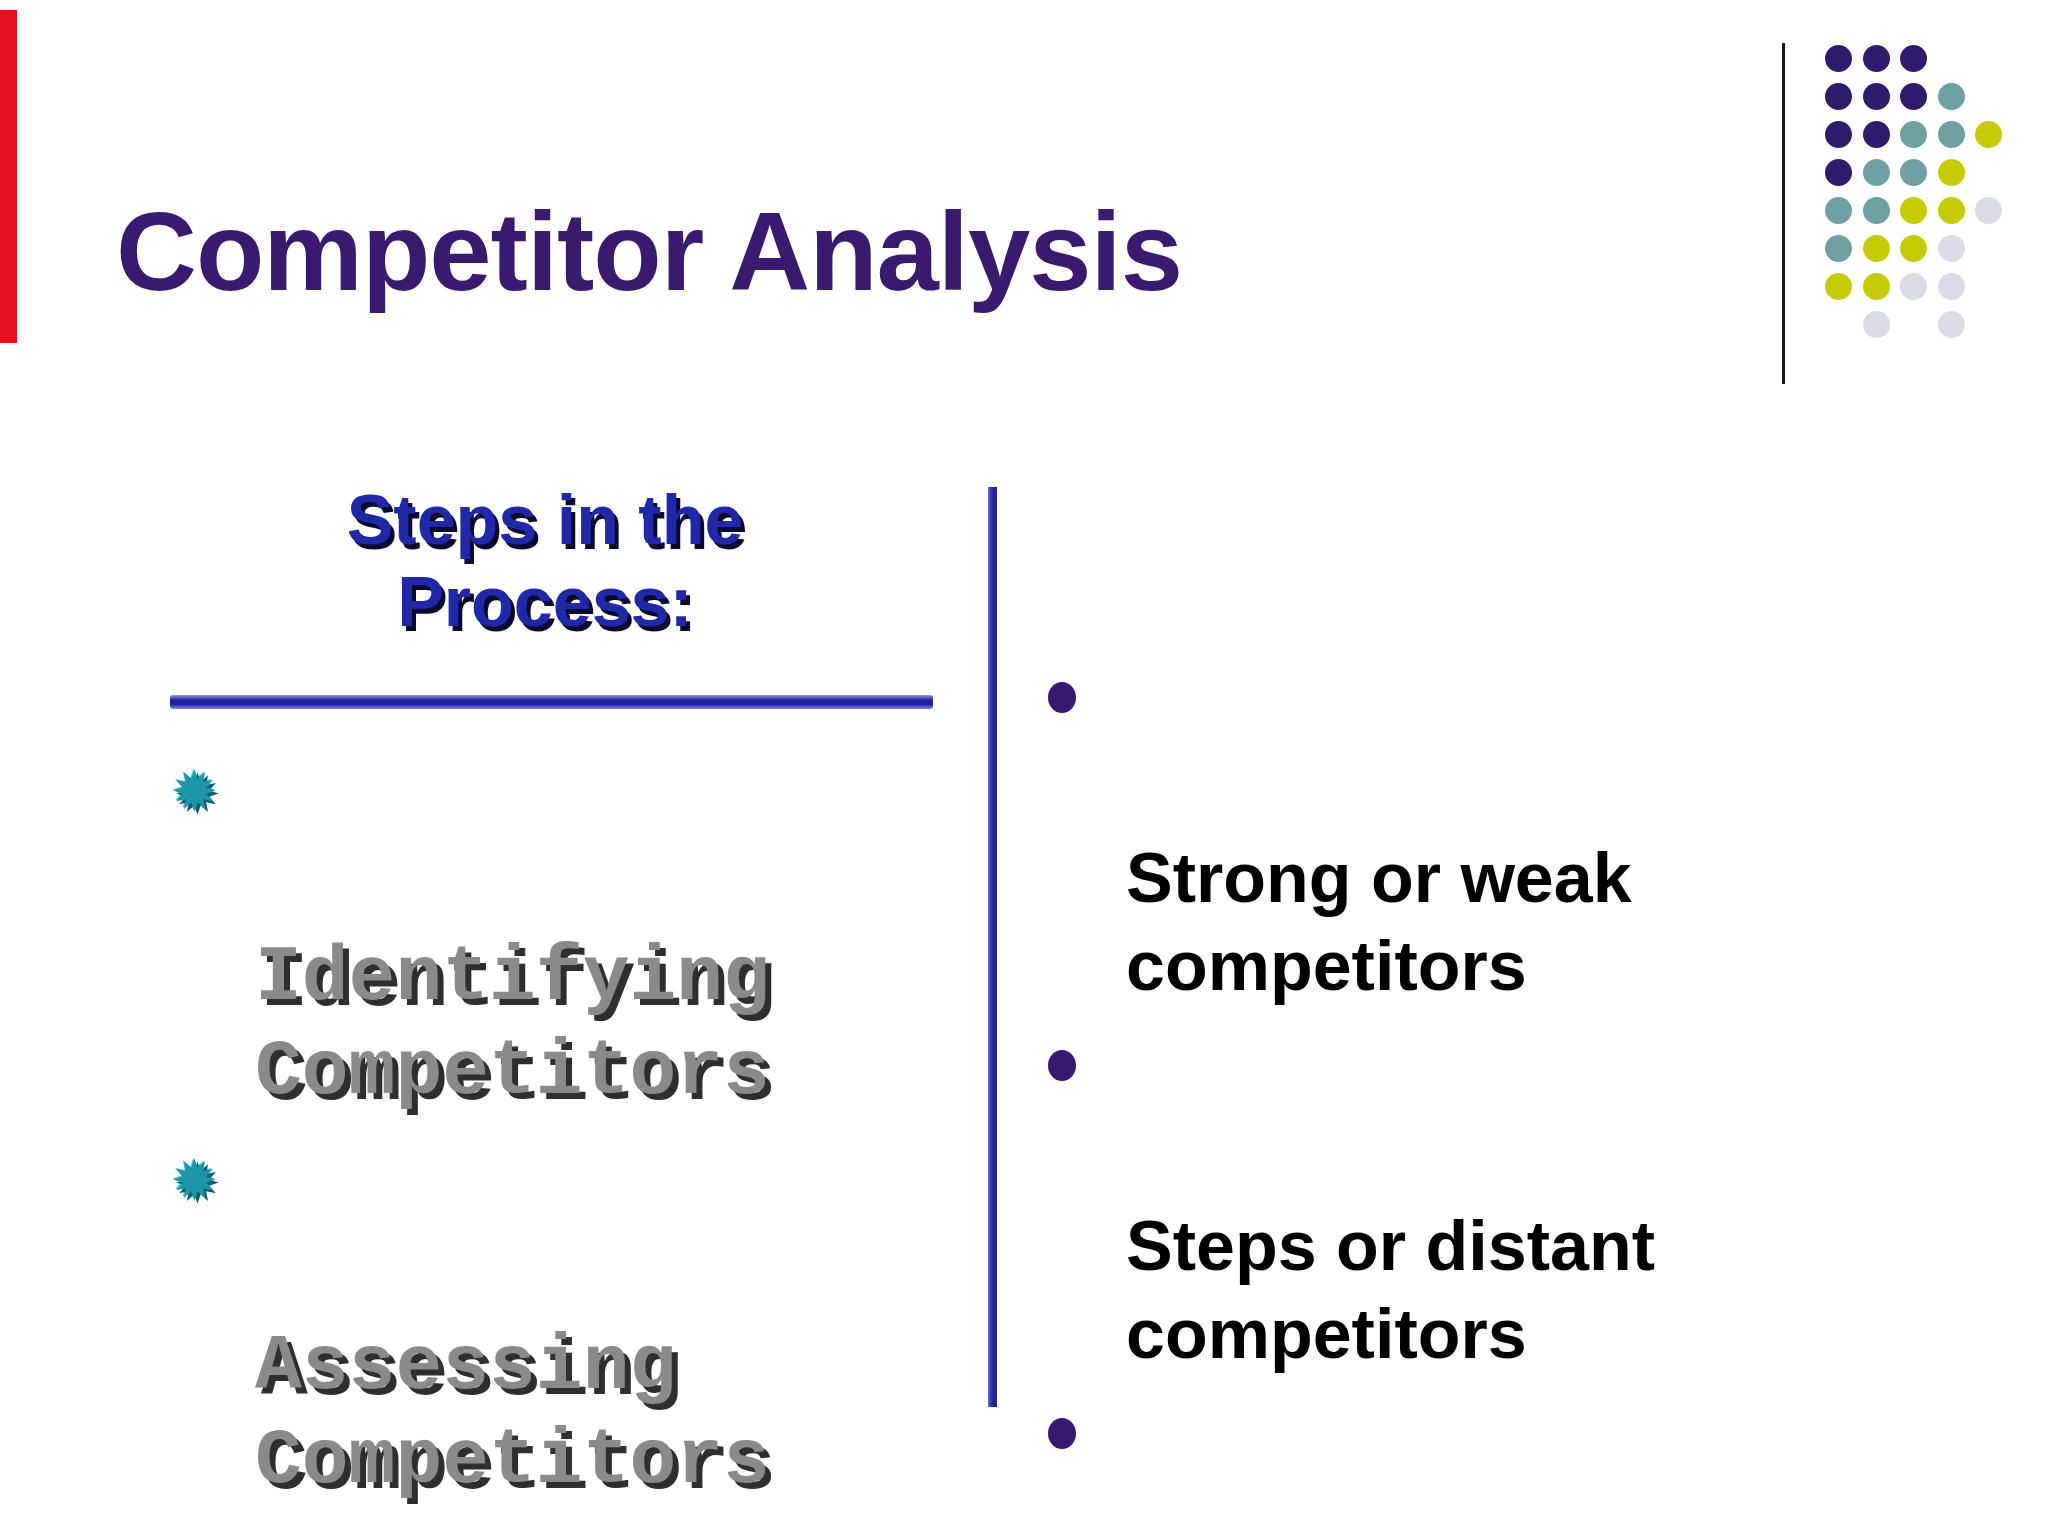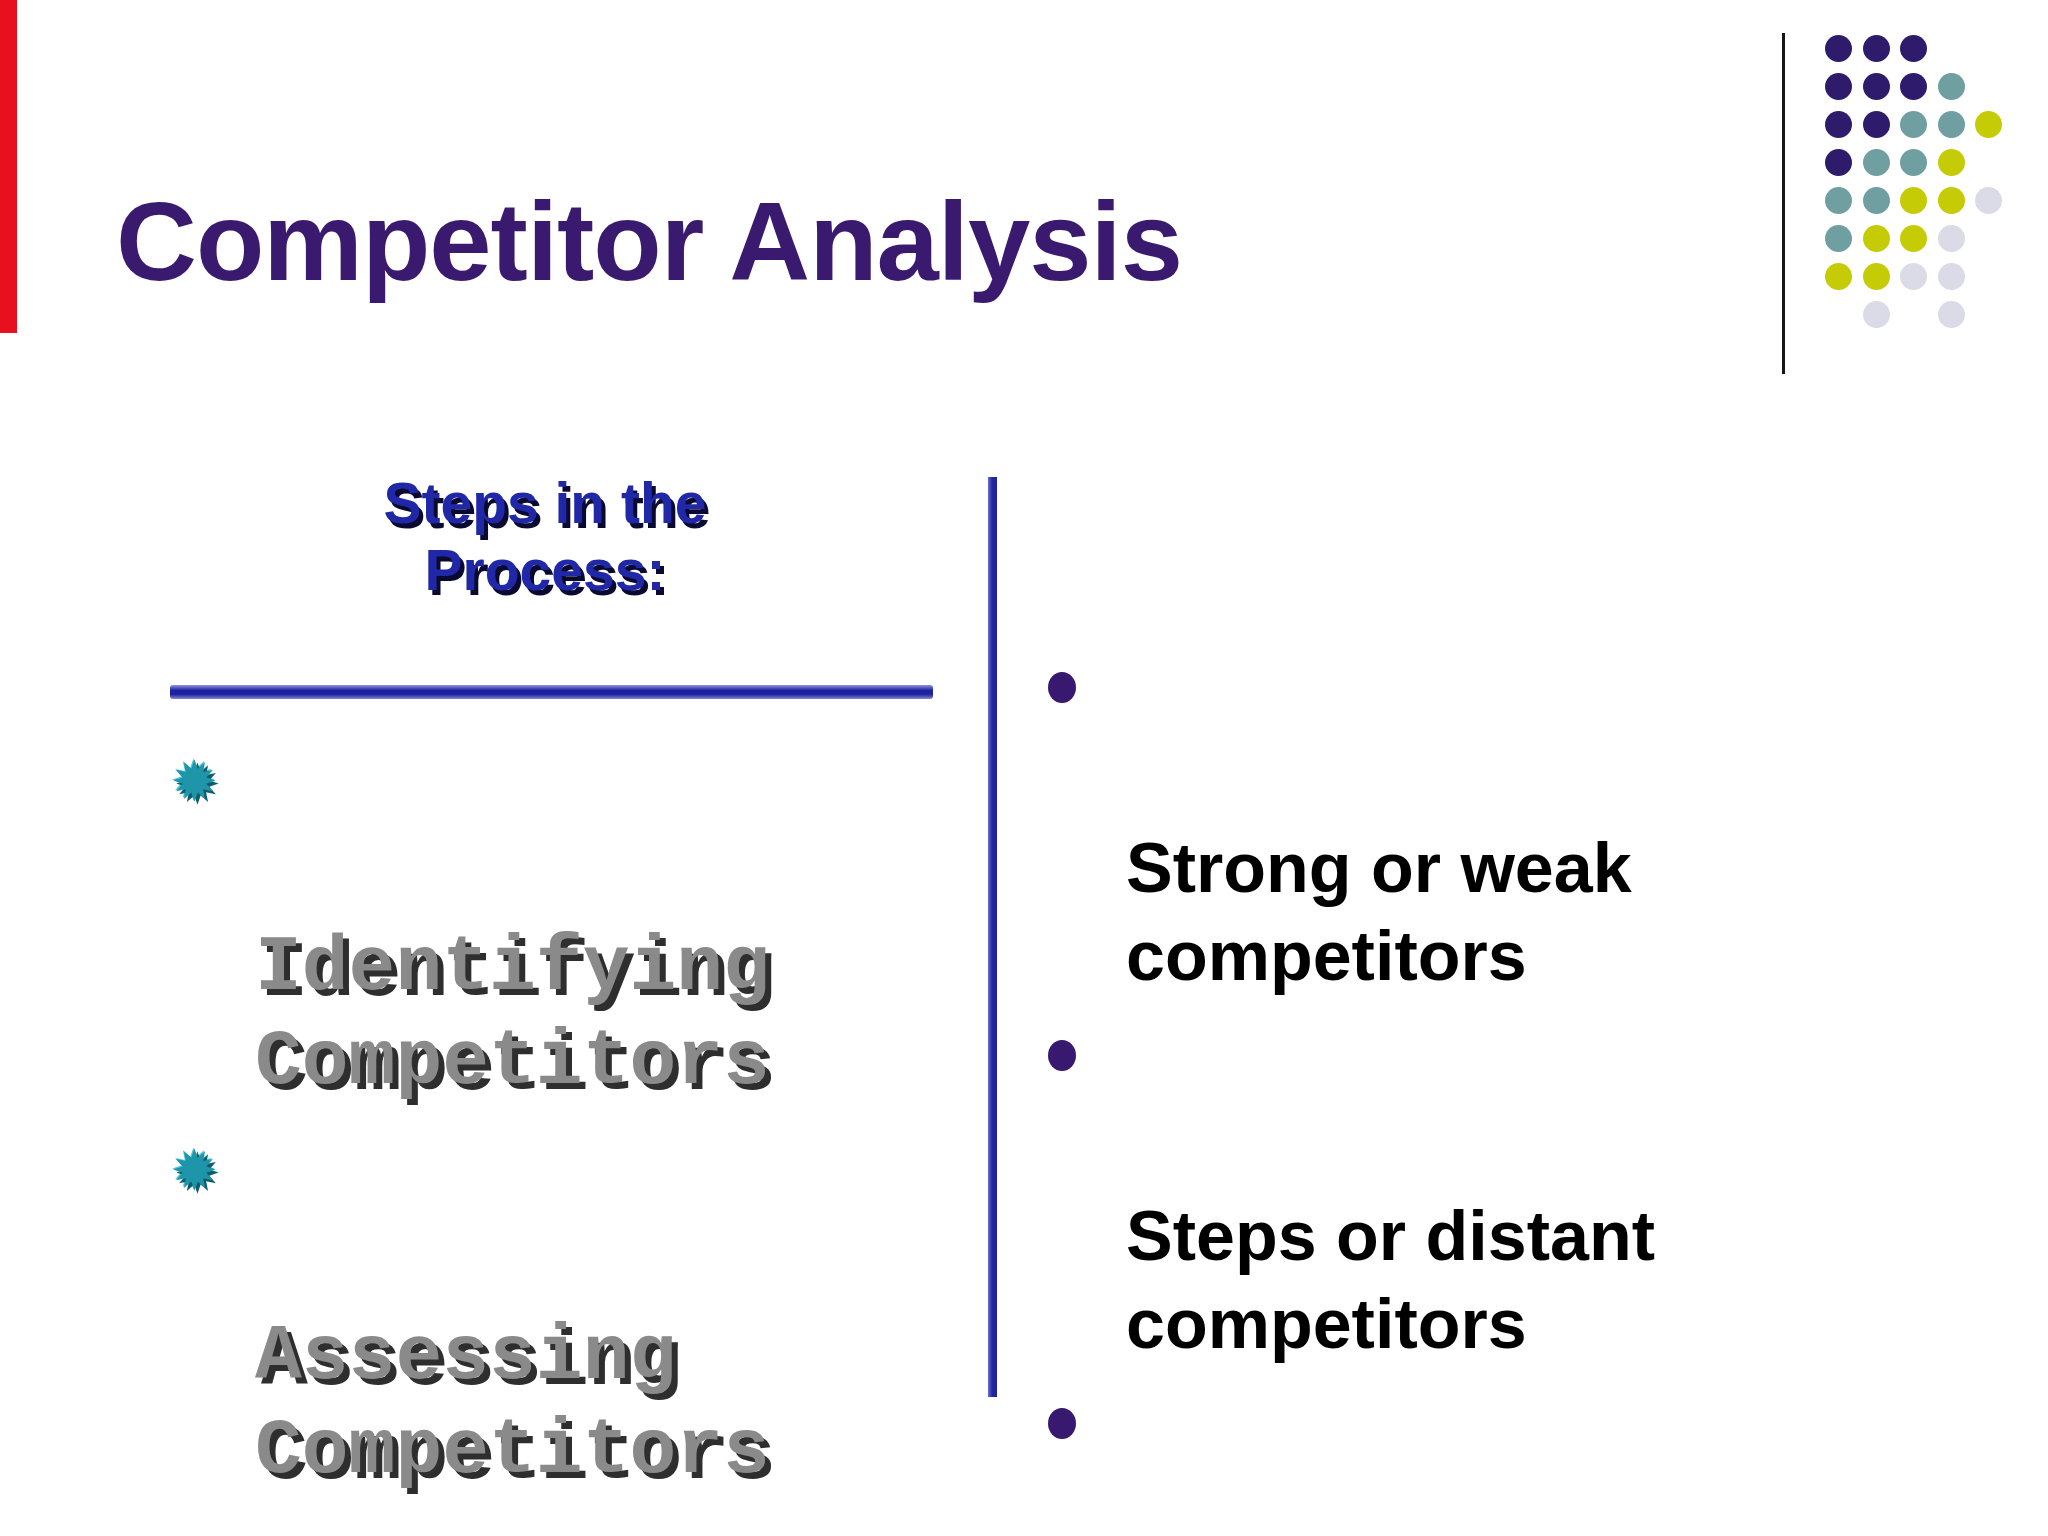--- a/index.html
+++ b/index.html
@@ -3,21 +3,21 @@
 <meta charset="utf-8">
 <style>
   html, body { margin: 0; padding: 0; }
   body {
     width: 2048px; height: 1536px;
     background: #ffffff;
     overflow: hidden;
     position: relative;
     font-family: "Liberation Sans", sans-serif;
   }
-  .slide { position: absolute; inset: 0; }
+  .slide { position: absolute; inset: 0; margin-top: 10px; }
 
   
   .red-bar {
     position: absolute; left: 0; top: 0;
     width: 17px; height: 333px;
     background: var(--red-accent);
   }
 
   
   .title {
@@ -37,21 +37,21 @@
     background: #151515;
   }
   .dots-grid { position: absolute; left: 1825px; top: 35px; width: 200px; height: 300px; }
   .dot-cell { position: absolute; width: 27px; height: 27px; border-radius: 50%; }
 
   
   .heading {
     position: absolute; left: 140px; top: 470px; width: 810px;
     margin: 0;
     text-align: center;
-    font-size: 57px; font-weight: bold;
+    font-size: 70px; font-weight: bold;
     line-height: 1.17;
     color: var(--blue-text);
     text-shadow: 4px 5px 0 var(--blue-shadow);
     white-space: pre-line;
   }
   .underline {
     position: absolute; left: 170px; top: 685px;
     width: 763px; height: 14px; border-radius: 3px;
     background: linear-gradient(to bottom, #9094dd 0%, #1c22a0 38%, #1c22a0 66%, #8388d2 100%);
   }

